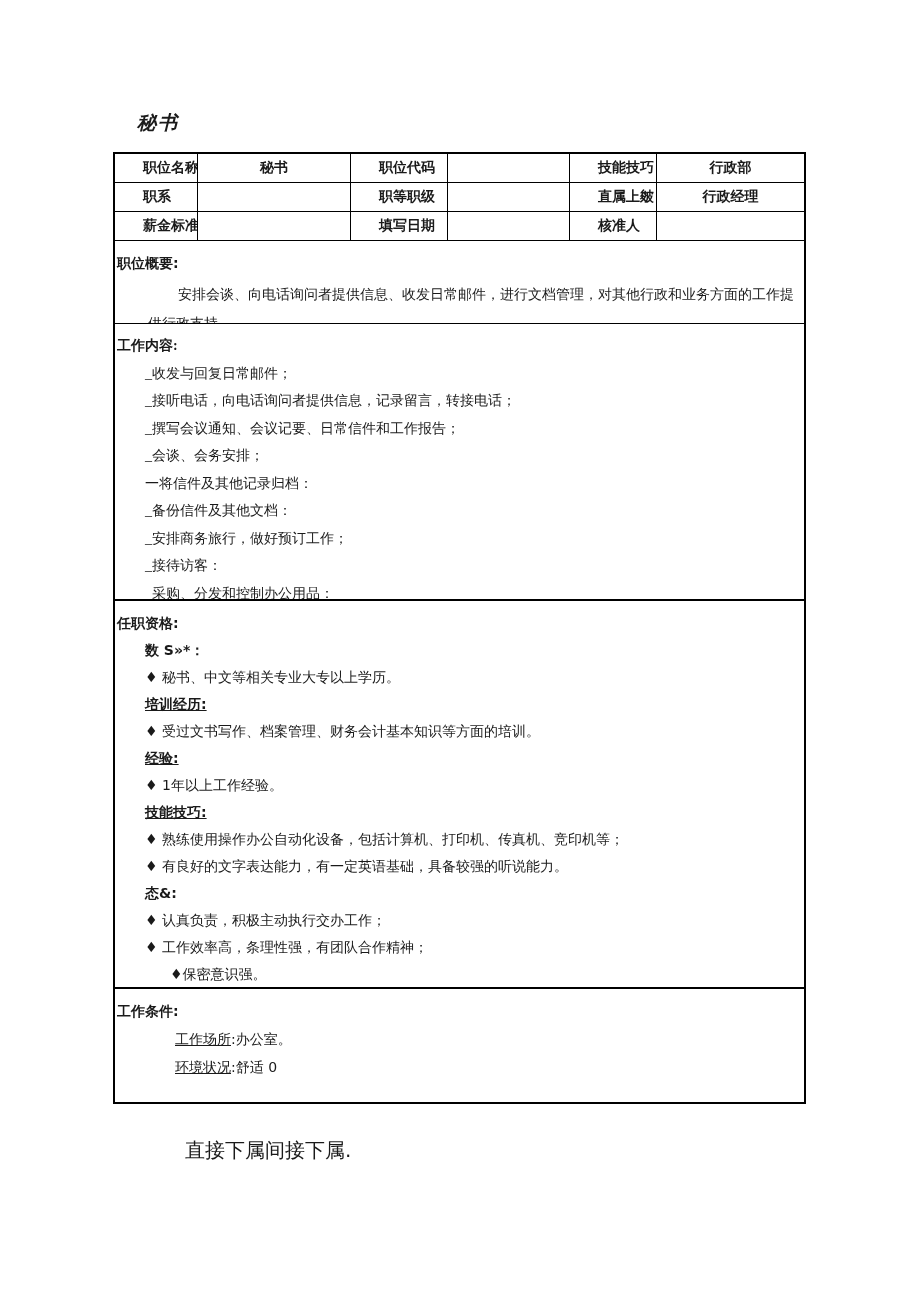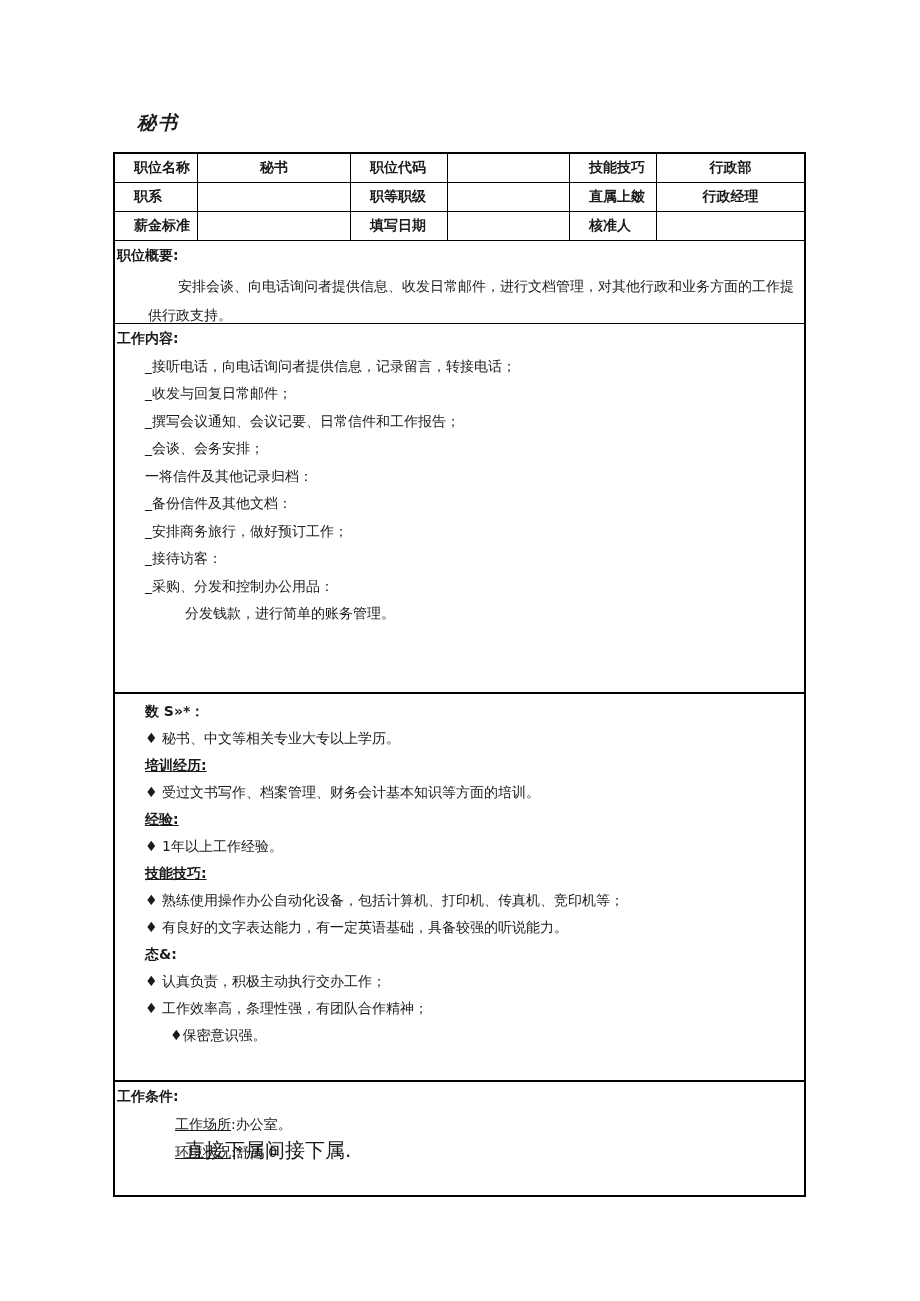--- a/index.html
+++ b/index.html
@@ -31,28 +31,28 @@
     grid-template-columns:83px 153px 97px 122px 87px 1fr;
   }
   .info-cell{
     height:29px;
     border-bottom:1px solid var(--line);
     border-right:1px solid var(--line);
     display:flex;align-items:center;
     font-weight:bold;
     overflow:hidden;white-space:nowrap;
   }
-  .info-cell.lbl{padding-left:19px;}
+  .info-cell.lbl{padding-left:28px;}
   .info-cell.val{justify-content:center;}
   .info-cell.last{border-right:none;}
   
   .section{position:relative;overflow:hidden;}
-  .sec-heading{font-weight:bold;padding:4px 12px 0 2px;line-height:20px;}
+  .sec-heading{font-weight:bold;padding:4px 12px 0 2px;line-height:20px;margin-top:8px;}
   .sec-summary{height:82px;}
-  .sec-duties{height:369px;border-top:1px solid var(--line);}
+  .sec-duties{height:276px;border-top:1px solid var(--line);font-family:Liberation Serif, serif;}
   .sec-quals{height:388px;border-top:2px solid var(--line);}
   .sec-conditions{height:115px;border-top:2px solid var(--line);}
   .summary-para{
     margin-top:7px;
     padding-left:33px;padding-right:8px;
     text-indent:30px;
     line-height:29px;
   }
   .duty{margin:7.5px 0 0 30px;line-height:20px;white-space:nowrap;}
   .duty.indent2{margin-left:70px;}
@@ -97,33 +97,34 @@
     <div class="info-cell val last"></div>
   </div>
 
   <div class="section sec-summary">
     <div class="sec-heading">职位概要:</div>
     <p class="summary-para">安排会谈、向电话询问者提供信息、收发日常邮件，进行文档管理，对其他行政和业务方面的工作提供行政支持。</p>
   </div>
 
   <div class="section sec-duties">
     <div class="sec-heading">工作内容:</div>
+    <div class="duty">_收发与回复日常邮件；</div>
     <div class="duty">_接听电话，向电话询问者提供信息，记录留言，转接电话；</div>
-    <div class="duty">_收发与回复日常邮件；</div>
     <div class="duty">_撰写会议通知、会议记要、日常信件和工作报告；</div>
     <div class="duty">_会谈、会务安排；</div>
     <div class="duty">一将信件及其他记录归档：</div>
     <div class="duty">_备份信件及其他文档：</div>
     <div class="duty">_安排商务旅行，做好预订工作；</div>
     <div class="duty">_接待访客：</div>
     <div class="duty">_采购、分发和控制办公用品：</div>
     <div class="duty indent2">分发钱款，进行简单的账务管理。</div>
   </div>
 
   <div class="section sec-quals">
+    <div class="sec-heading">任职资格:</div>
     <div class="qline qlabel">数 S»*：</div>
     <div class="qline qitem">♦ 秘书、中文等相关专业大专以上学历。</div>
     <div class="qline qlabel u">培训经历:</div>
     <div class="qline qitem">♦ 受过文书写作、档案管理、财务会计基本知识等方面的培训。</div>
     <div class="qline qlabel u">经验:</div>
     <div class="qline qitem">♦ 1年以上工作经验。</div>
     <div class="qline qlabel u">技能技巧:</div>
     <div class="qline qitem">♦ 熟练使用操作办公自动化设备，包括计算机、打印机、传真机、竞印机等；</div>
     <div class="qline qitem">♦ 有良好的文字表达能力，有一定英语基础，具备较强的听说能力。</div>
     <div class="qline qlabel">态&amp;:</div>

